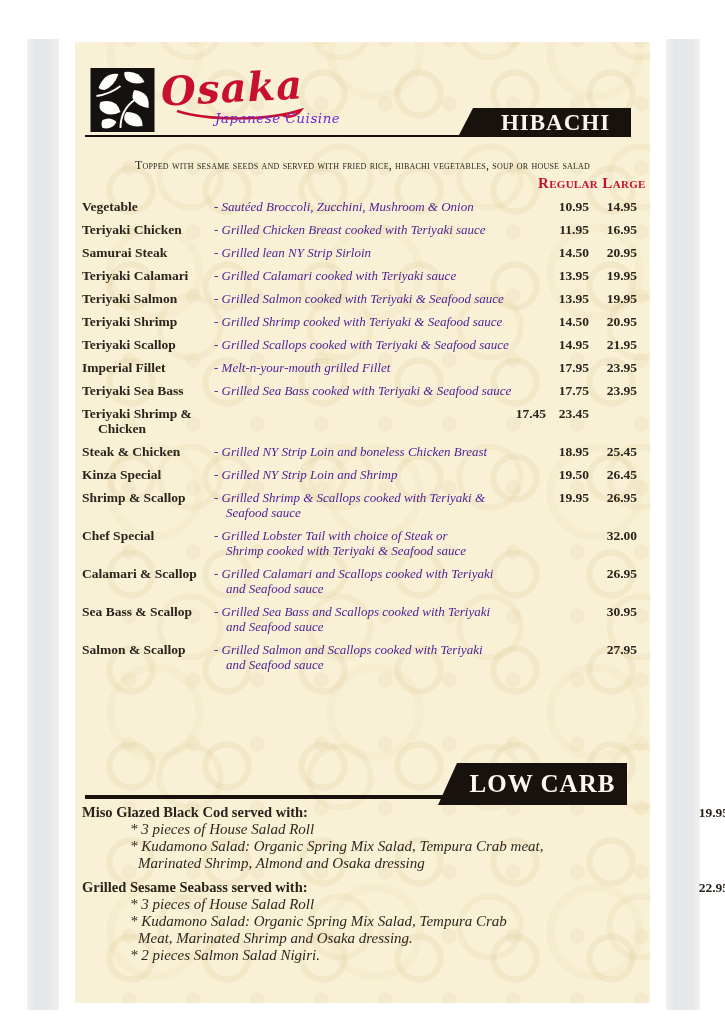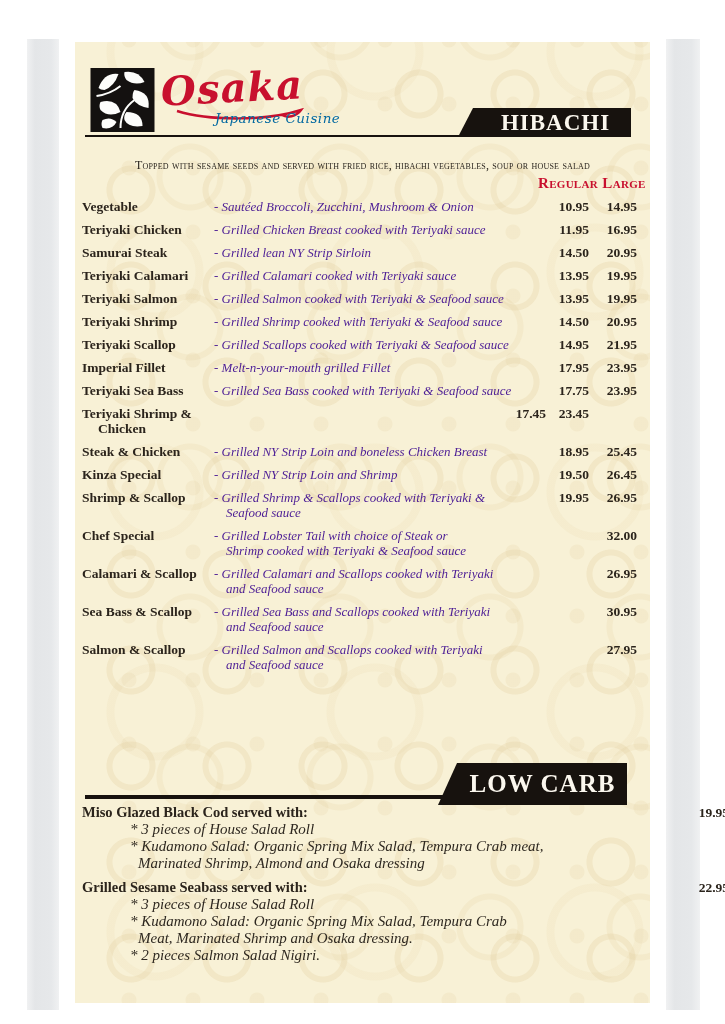--- a/index.html
+++ b/index.html
@@ -43,21 +43,21 @@
   
   .logo{left:15px;top:26px;width:65px;height:64px;}
   .logo svg{display:block;width:100%;height:100%;}
   .brand-script{
     left:86px;top:22px;font-size:40px;font-style:italic;font-weight:bold;
     color:var(--red);letter-spacing:1px;transform:rotate(-3deg);
     font-family:"DejaVu Serif",serif;
   }
   .brand-swash{left:100px;top:66px;}
   .brand-tagline{
-    left:140px;top:68px;font-size:13.5px;font-style:italic;color:#0369a1;
+    left:140px;top:68px;font-size:13.5px;font-style:italic;color:#6d28d9;
     font-family:"DejaVu Serif",serif;letter-spacing:.5px;
   }
 
   
   .rule{background:var(--black);}
   .rule-hibachi{left:10px;top:93px;width:376px;height:2px;}
   .banner{
     background:var(--black);color:#fbf7ee;
     display:flex;align-items:center;justify-content:center;
     font-weight:bold;letter-spacing:1px;

